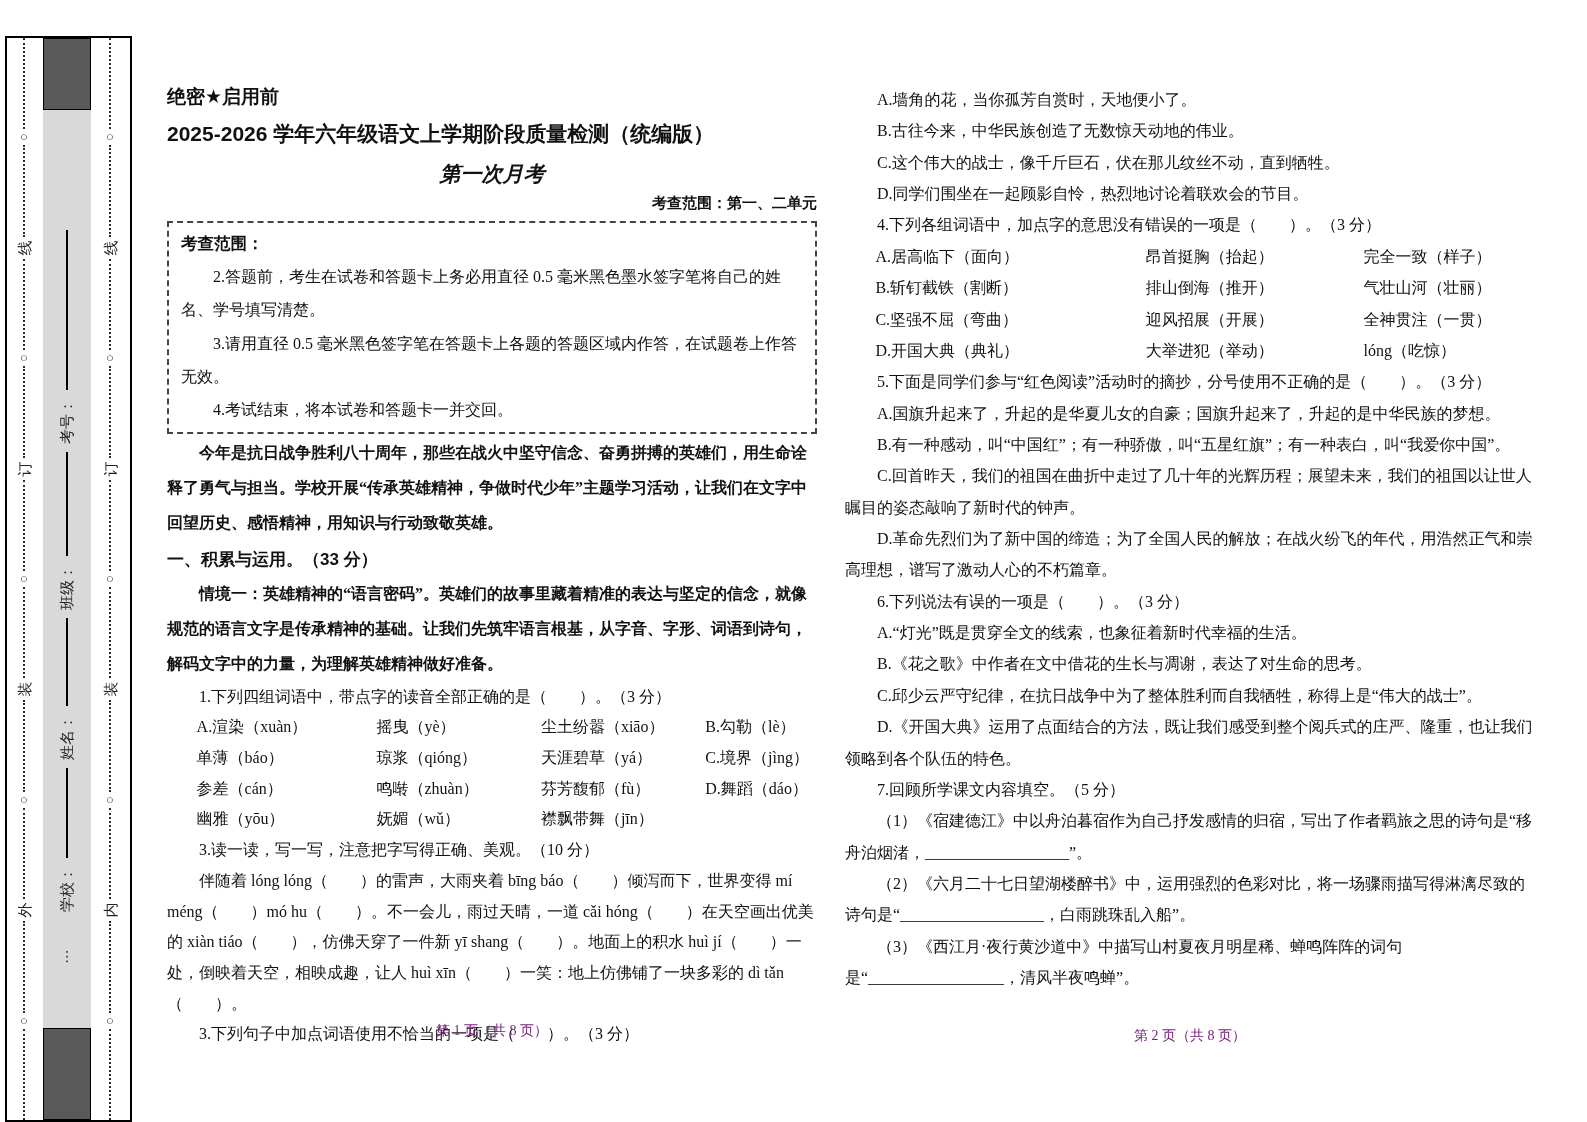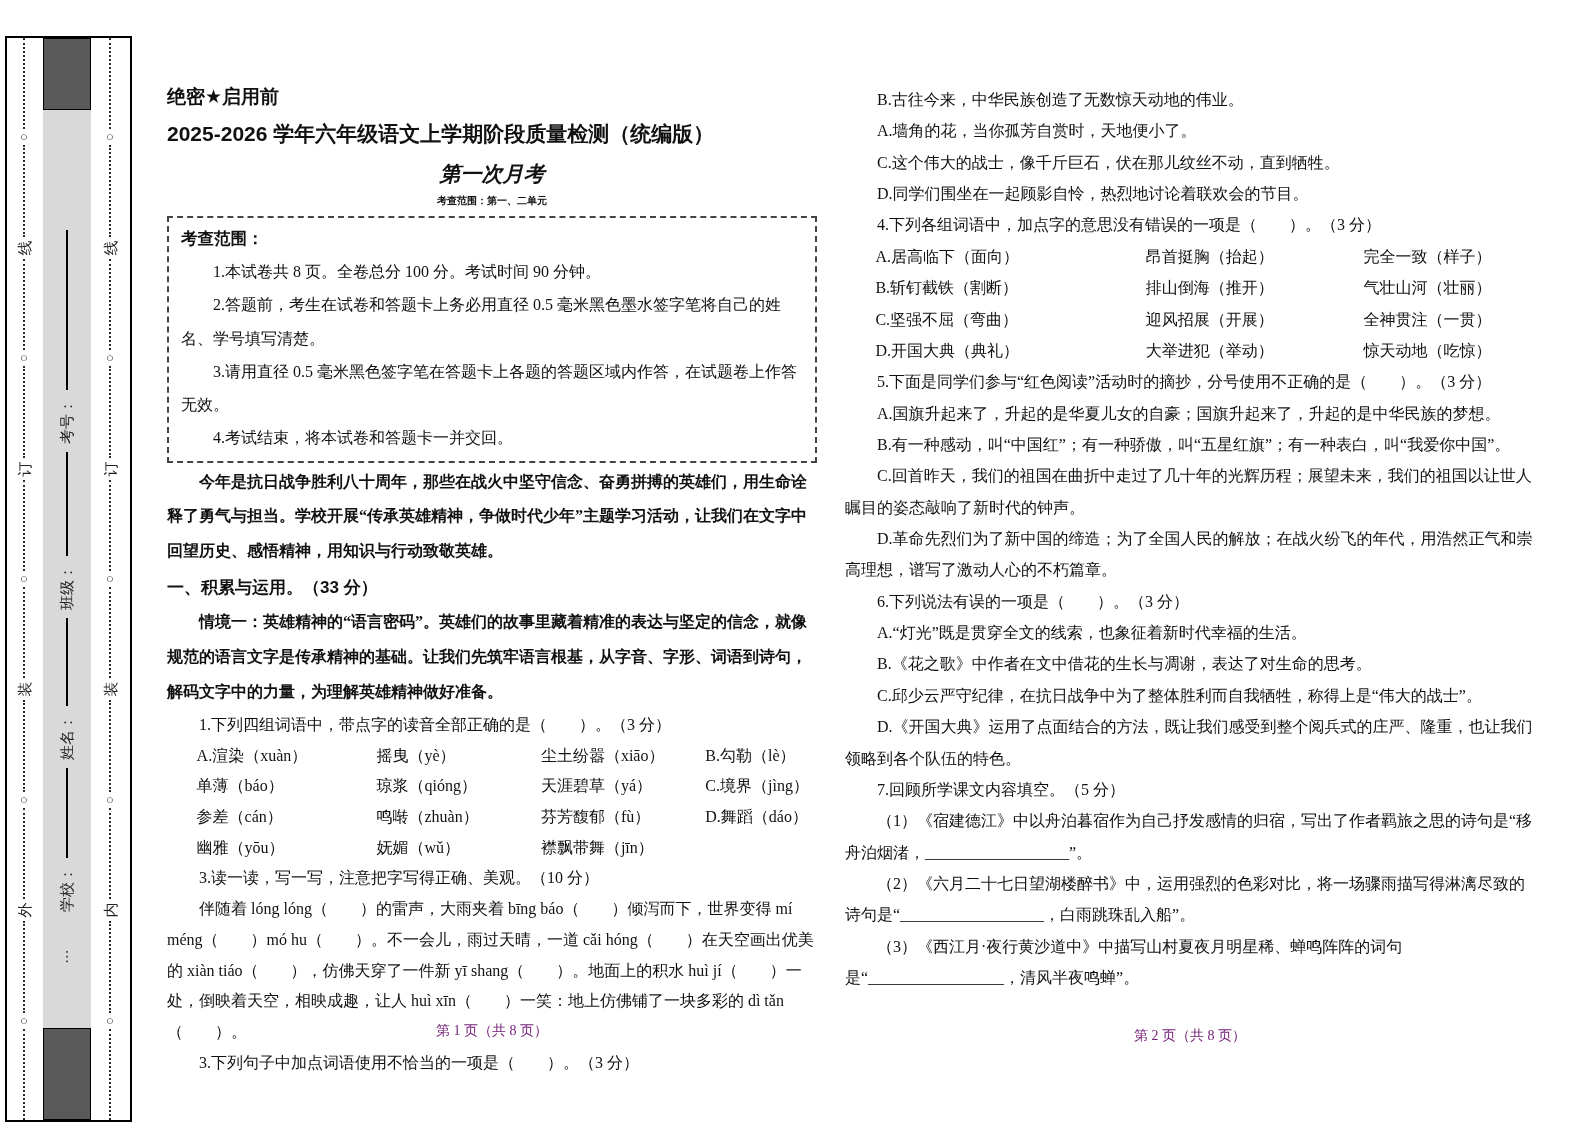--- a/index.html
+++ b/index.html
@@ -47,21 +47,21 @@
   .strip-ellipsis{margin-top:28px;font-size:14px;color:#222;flex:0 0 auto;}
 
   
   .page{position:absolute;top:84px;font-size:16px;}
   .page1{left:167px;width:650px;}
   .page2{left:845px;width:690px;line-height:1.96;}
 
   .classification{font-size:19px;margin:0 0 8px 0;}
   .main-title{font-size:21px;margin:10px 0 6px 0;}
   .sub-title{font-size:21px;text-align:center;margin:12px 0 6px 0;font-style:italic;}
-  .scope{font-size:10px;text-align:center;margin:4px 0 8px 0;}
+  .scope{font-size:15px;text-align:right;margin:4px 0 8px 0;}
 
   .notice{border:2px dashed #444;padding:2px 12px 6px 12px;margin:4px 0 2px 0;}
   .notice-heading{font-size:16.5px;line-height:2;margin:2px 0 0 0;}
   .notice p.item{margin:0;line-height:2.08;text-indent:2em;}
 
   p.flow{margin:0;line-height:2.18;text-indent:2em;}
   .section-heading{font-size:17px;line-height:2;margin:2px 0 0 0;}
   p.stem{margin:0;line-height:1.92;text-indent:2em;}
   p.body-text{margin:0;line-height:1.92;text-indent:2em;}
 
@@ -158,21 +158,20 @@
 </div>
 
 <div class="page page1">
   <div class="classification hei">绝密★启用前</div>
   <div class="main-title hei">2025-2026 学年六年级语文上学期阶段质量检测（统编版）</div>
   <div class="sub-title hei">第一次月考</div>
   <div class="scope kai">考查范围：第一、二单元</div>
 
   <div class="notice">
     <div class="notice-heading hei">考查范围：</div>
-    <p class="item">1.本试卷共 8 页。全卷总分 100 分。考试时间 90 分钟。</p>
     <p class="item">2.答题前，考生在试卷和答题卡上务必用直径 0.5 毫米黑色墨水签字笔将自己的姓名、学号填写清楚。</p>
     <p class="item">3.请用直径 0.5 毫米黑色签字笔在答题卡上各题的答题区域内作答，在试题卷上作答无效。</p>
     <p class="item">4.考试结束，将本试卷和答题卡一并交回。</p>
   </div>
 
   <p class="flow kai">今年是抗日战争胜利八十周年，那些在战火中坚守信念、奋勇拼搏的英雄们，用生命诠释了勇气与担当。学校开展“传承英雄精神，争做时代少年”主题学习活动，让我们在文字中回望历史、感悟精神，用知识与行动致敬英雄。</p>
   <div class="section-heading hei">一、积累与运用。（33 分）</div>
   <p class="flow kai">情境一：英雄精神的“语言密码”。英雄们的故事里藏着精准的表达与坚定的信念，就像规范的语言文字是传承精神的基础。让我们先筑牢语言根基，从字音、字形、词语到诗句，解码文字中的力量，为理解英雄精神做好准备。</p>
 
   <p class="stem">1.下列四组词语中，带点字的读音全部正确的是（　　）。（3 分）</p>
@@ -195,39 +194,39 @@
   </div>
 
   <p class="stem">3.读一读，写一写，注意把字写得正确、美观。（10 分）</p>
   <p class="body-text">伴随着 lóng lóng（　　）的雷声，大雨夹着 bīng báo（　　）倾泻而下，世界变得 mí méng（　　）mó hu（　　）。不一会儿，雨过天晴，一道 cǎi hóng（　　）在天空画出优美的 xiàn tiáo（　　），仿佛天穿了一件新 yī shang（　　）。地面上的积水 huì jí（　　）一处，倒映着天空，相映成趣，让人 huì xīn（　　）一笑：地上仿佛铺了一块多彩的 dì tǎn（　　）。</p>
   <p class="stem">3.下列句子中加点词语使用不恰当的一项是（　　）。（3 分）</p>
 
   <div class="page-footer">第 1 页（共 8 页）</div>
 </div>
 
 <div class="page page2">
+  <p class="hang">A.墙角的花，当你孤芳自赏时，天地便小了。</p>
   <p class="hang">B.古往今来，中华民族创造了无数惊天动地的伟业。</p>
-  <p class="hang">A.墙角的花，当你孤芳自赏时，天地便小了。</p>
   <p class="hang">C.这个伟大的战士，像千斤巨石，伏在那儿纹丝不动，直到牺牲。</p>
   <p class="hang">D.同学们围坐在一起顾影自怜，热烈地讨论着联欢会的节目。</p>
 
   <p class="hang">4.下列各组词语中，加点字的意思没有错误的一项是（　　）。（3 分）</p>
   <div class="q4-grid">
     <span>A.居高临下（面向）</span>
     <span>昂首挺胸（抬起）</span>
     <span>完全一致（样子）</span>
     <span>B.斩钉截铁（割断）</span>
     <span>排山倒海（推开）</span>
     <span>气壮山河（壮丽）</span>
     <span>C.坚强不屈（弯曲）</span>
     <span>迎风招展（开展）</span>
     <span>全神贯注（一贯）</span>
     <span>D.开国大典（典礼）</span>
     <span>大举进犯（举动）</span>
-    <span>惊天动地（吃惊）</span>
+    <span>lóng（吃惊）</span>
   </div>
 
   <p class="hang">5.下面是同学们参与“红色阅读”活动时的摘抄，分号使用不正确的是（　　）。（3 分）</p>
   <p class="hang">A.国旗升起来了，升起的是华夏儿女的自豪；国旗升起来了，升起的是中华民族的梦想。</p>
   <p class="hang">B.有一种感动，叫“中国红”；有一种骄傲，叫“五星红旗”；有一种表白，叫“我爱你中国”。</p>
   <p class="hang">C.回首昨天，我们的祖国在曲折中走过了几十年的光辉历程；展望未来，我们的祖国以让世人瞩目的姿态敲响了新时代的钟声。</p>
   <p class="hang">D.革命先烈们为了新中国的缔造；为了全国人民的解放；在战火纷飞的年代，用浩然正气和崇高理想，谱写了激动人心的不朽篇章。</p>
 
   <p class="hang">6.下列说法有误的一项是（　　）。（3 分）</p>
   <p class="hang">A.“灯光”既是贯穿全文的线索，也象征着新时代幸福的生活。</p>

